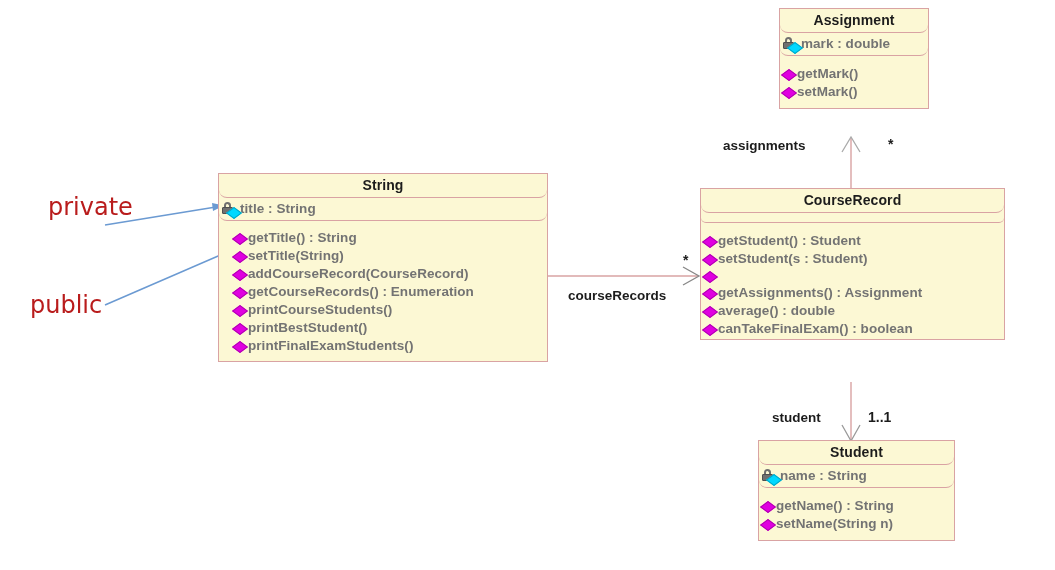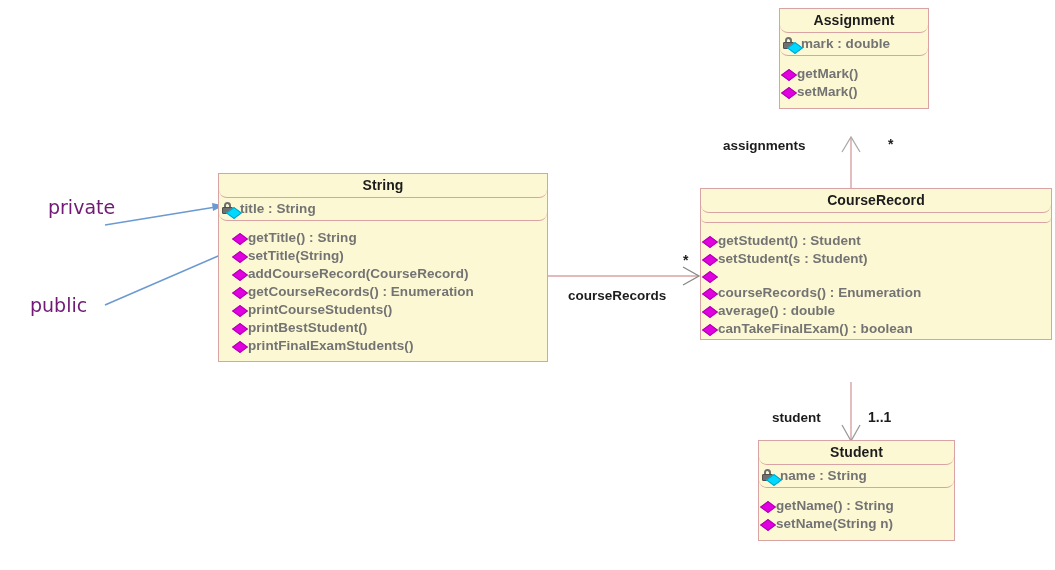--- a/index.html
+++ b/index.html
@@ -153,22 +153,22 @@
     font-weight: bold;
     font-size: 14px;
     color: #1c1c1c;
     white-space: nowrap;
     line-height: 16px;
   }
   .annotation {
     position: absolute;
     font-family: "DejaVu Sans", sans-serif;
     font-weight: normal;
-    font-size: 19px;
-    color: #701a75;
+    font-size: 24px;
+    color: #b91c1c;
     white-space: nowrap;
     line-height: 22px;
   }
 </style>
 </head>
 <body>
 
 <div id="canvas">
 
   <svg id="connectors" viewBox="0 0 1055 570" xmlns="http://www.w3.org/2000/svg">
@@ -272,21 +272,21 @@
           <span class="mtext">printBestStudent()</span>
         </div>
         <div class="member">
           <span class="icon icon-public"></span>
           <span class="mtext">printFinalExamStudents()</span>
         </div>
       </div>
     </div>
   </div>
 
-  <div class="uml-class" id="cls-courserecord" style="left:700px; top:188px; width:352px;">
+  <div class="uml-class" id="cls-courserecord" style="left:700px; top:188px; width:305px;">
     <div class="compartment">
       <div class="class-title">CourseRecord</div>
     </div>
     <div class="compartment">
       <div class="empty-compartment"></div>
     </div>
     <div class="compartment last">
       <div class="members" style="padding-top:9px; padding-bottom:1px;">
         <div class="member">
           <span class="icon icon-public"></span>
@@ -294,21 +294,21 @@
         </div>
         <div class="member">
           <span class="icon icon-public"></span>
           <span class="mtext">setStudent(s : Student)</span>
         </div>
         <div class="member">
           <span class="icon icon-public"></span>
         </div>
         <div class="member">
           <span class="icon icon-public"></span>
-          <span class="mtext">courseRecords() : Enumeration</span>
+          <span class="mtext">getAssignments() : Assignment</span>
         </div>
         <div class="member">
           <span class="icon icon-public"></span>
           <span class="mtext">average() : double</span>
         </div>
         <div class="member">
           <span class="icon icon-public"></span>
           <span class="mtext">canTakeFinalExam() : boolean</span>
         </div>
       </div>

